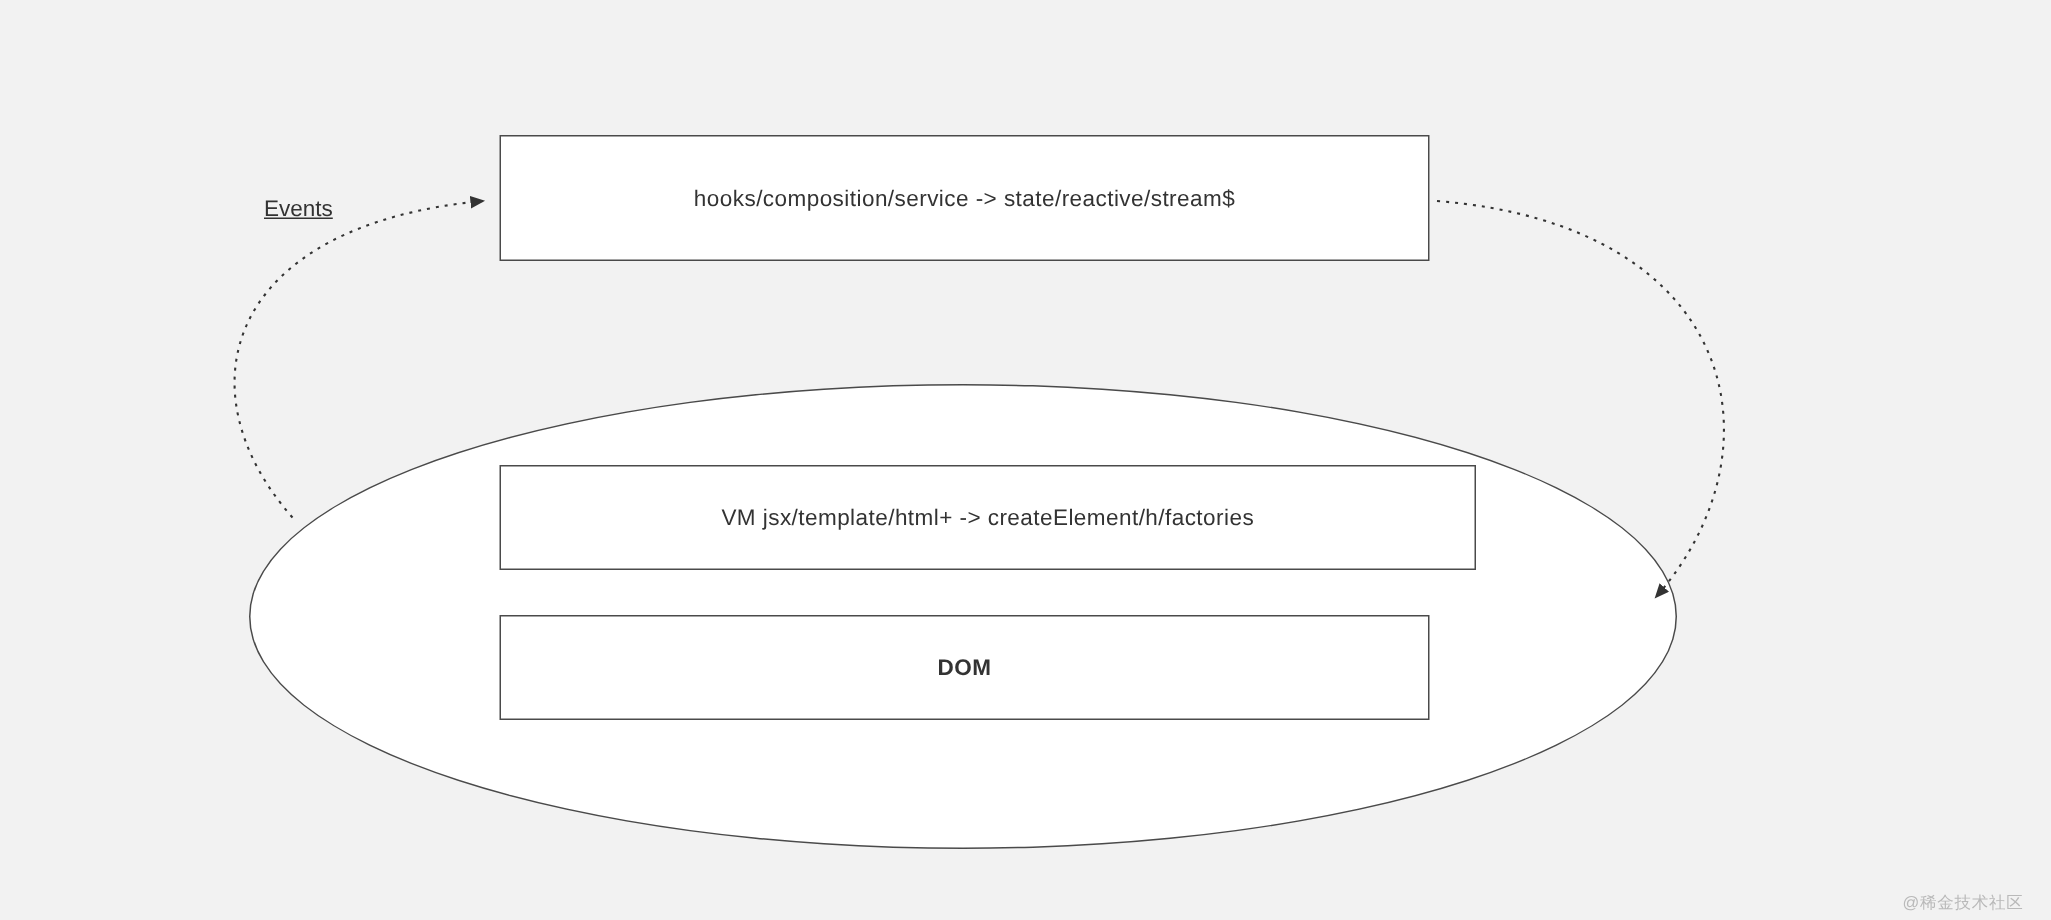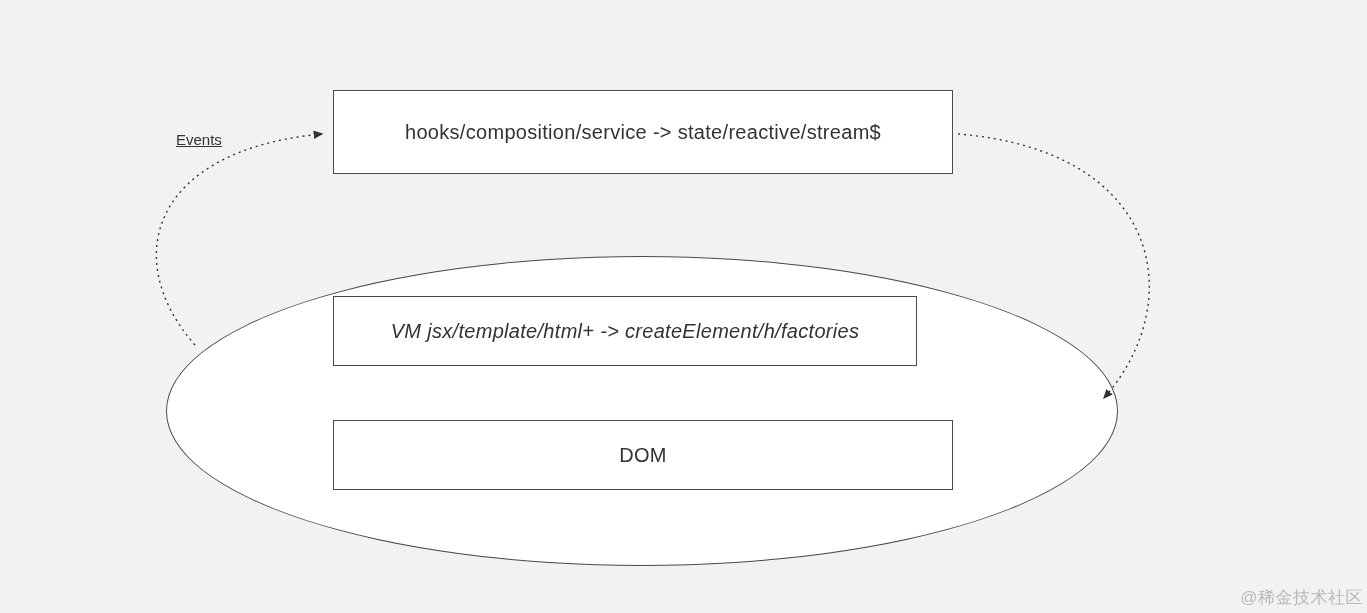--- a/index.html
+++ b/index.html
@@ -22,41 +22,41 @@
       width: 1367px;
       height: 613px;
     }
     .box {
       position: absolute;
       background: #ffffff;
       border: 1px solid #4a4a4a;
       display: flex;
       align-items: center;
       justify-content: center;
-      font-size: 20px;
+      font-size: 15px;
       color: #333333;
       letter-spacing: 0.3px;
     }
     .ellipse {
       position: absolute;
       background: #ffffff;
       border: 1px solid #4a4a4a;
       border-radius: 50%;
     }
     .label {
       position: absolute;
       font-size: 15px;
       color: #333333;
       text-decoration: underline;
     }
     .watermark {
       position: absolute;
-      right: 4px;
+      right: 18px;
       bottom: 4px;
-      font-size: 17px;
+      font-size: 11px;
       color: #b9b9b9;
       letter-spacing: 0.5px;
     }
     svg.connectors {
       position: absolute;
       top: 0;
       left: 0;
       width: 1367px;
       height: 613px;
       pointer-events: none;
@@ -66,25 +66,25 @@
 <body>
 
 <div class="canvas">
 
   <div class="ellipse" style="left:166px; top:256px; width:952px; height:310px;"></div>
 
   <div class="box" style="left:333px; top:90px; width:620px; height:84px;">
     <span>hooks/composition/service -&gt; state/reactive/stream$</span>
   </div>
 
-  <div class="box" style="left:333px; top:296px; width:584px; height:70px;font-style:italic;">
+  <div class="box" style="left:333px; top:310px; width:651px; height:70px;">
     <span>VM    jsx/template/html+ -&gt;  createElement/h/factories</span>
   </div>
 
-  <div class="box" style="left:333px; top:420px; width:620px; height:70px;">
+  <div class="box" style="left:333px; top:410px; width:620px; height:70px;font-weight:bold;">
     <span>DOM</span>
   </div>
 
   <div class="label" style="left:176px; top:131px;">Events</div>
 
   <svg class="connectors">
     <defs>
       <marker id="arrow" markerWidth="10" markerHeight="10" refX="6" refY="3" orient="auto" markerUnits="strokeWidth">
         <path d="M0,0 L7,3 L0,6 Z" fill="#333333"></path>
       </marker>

